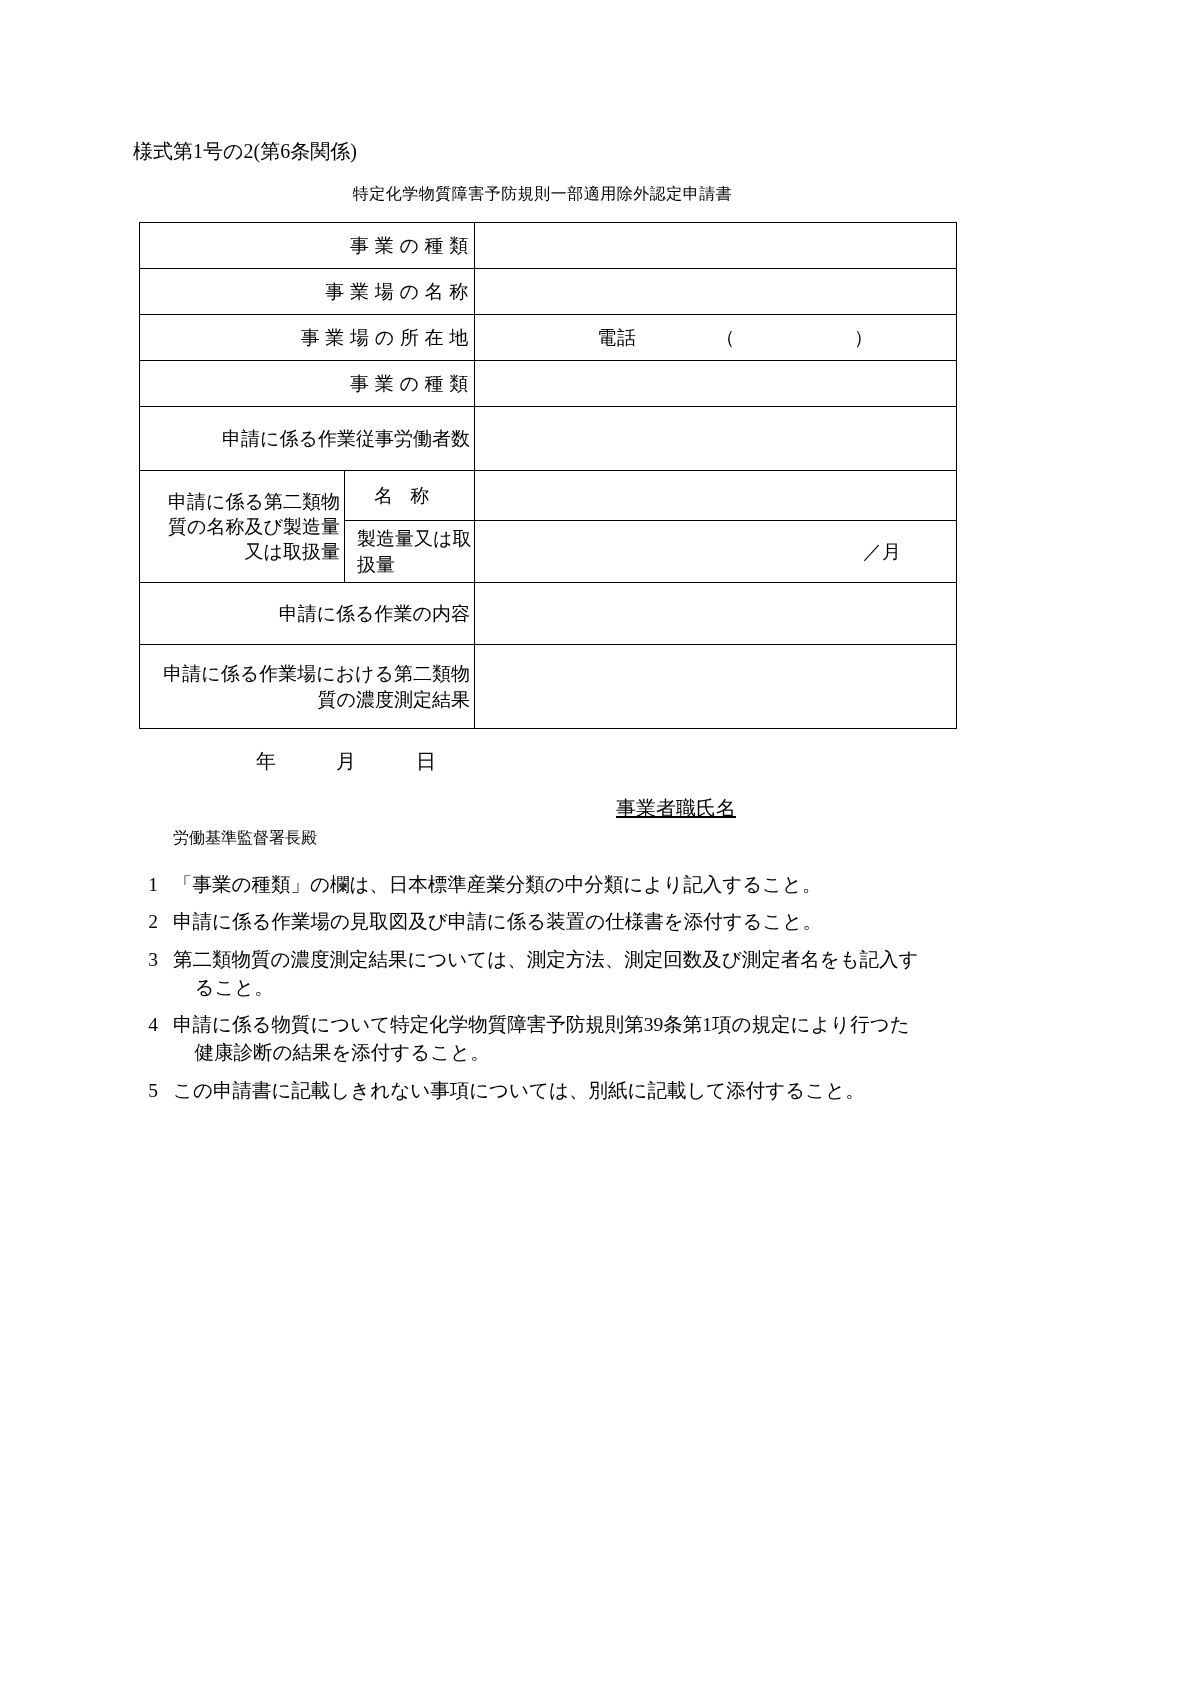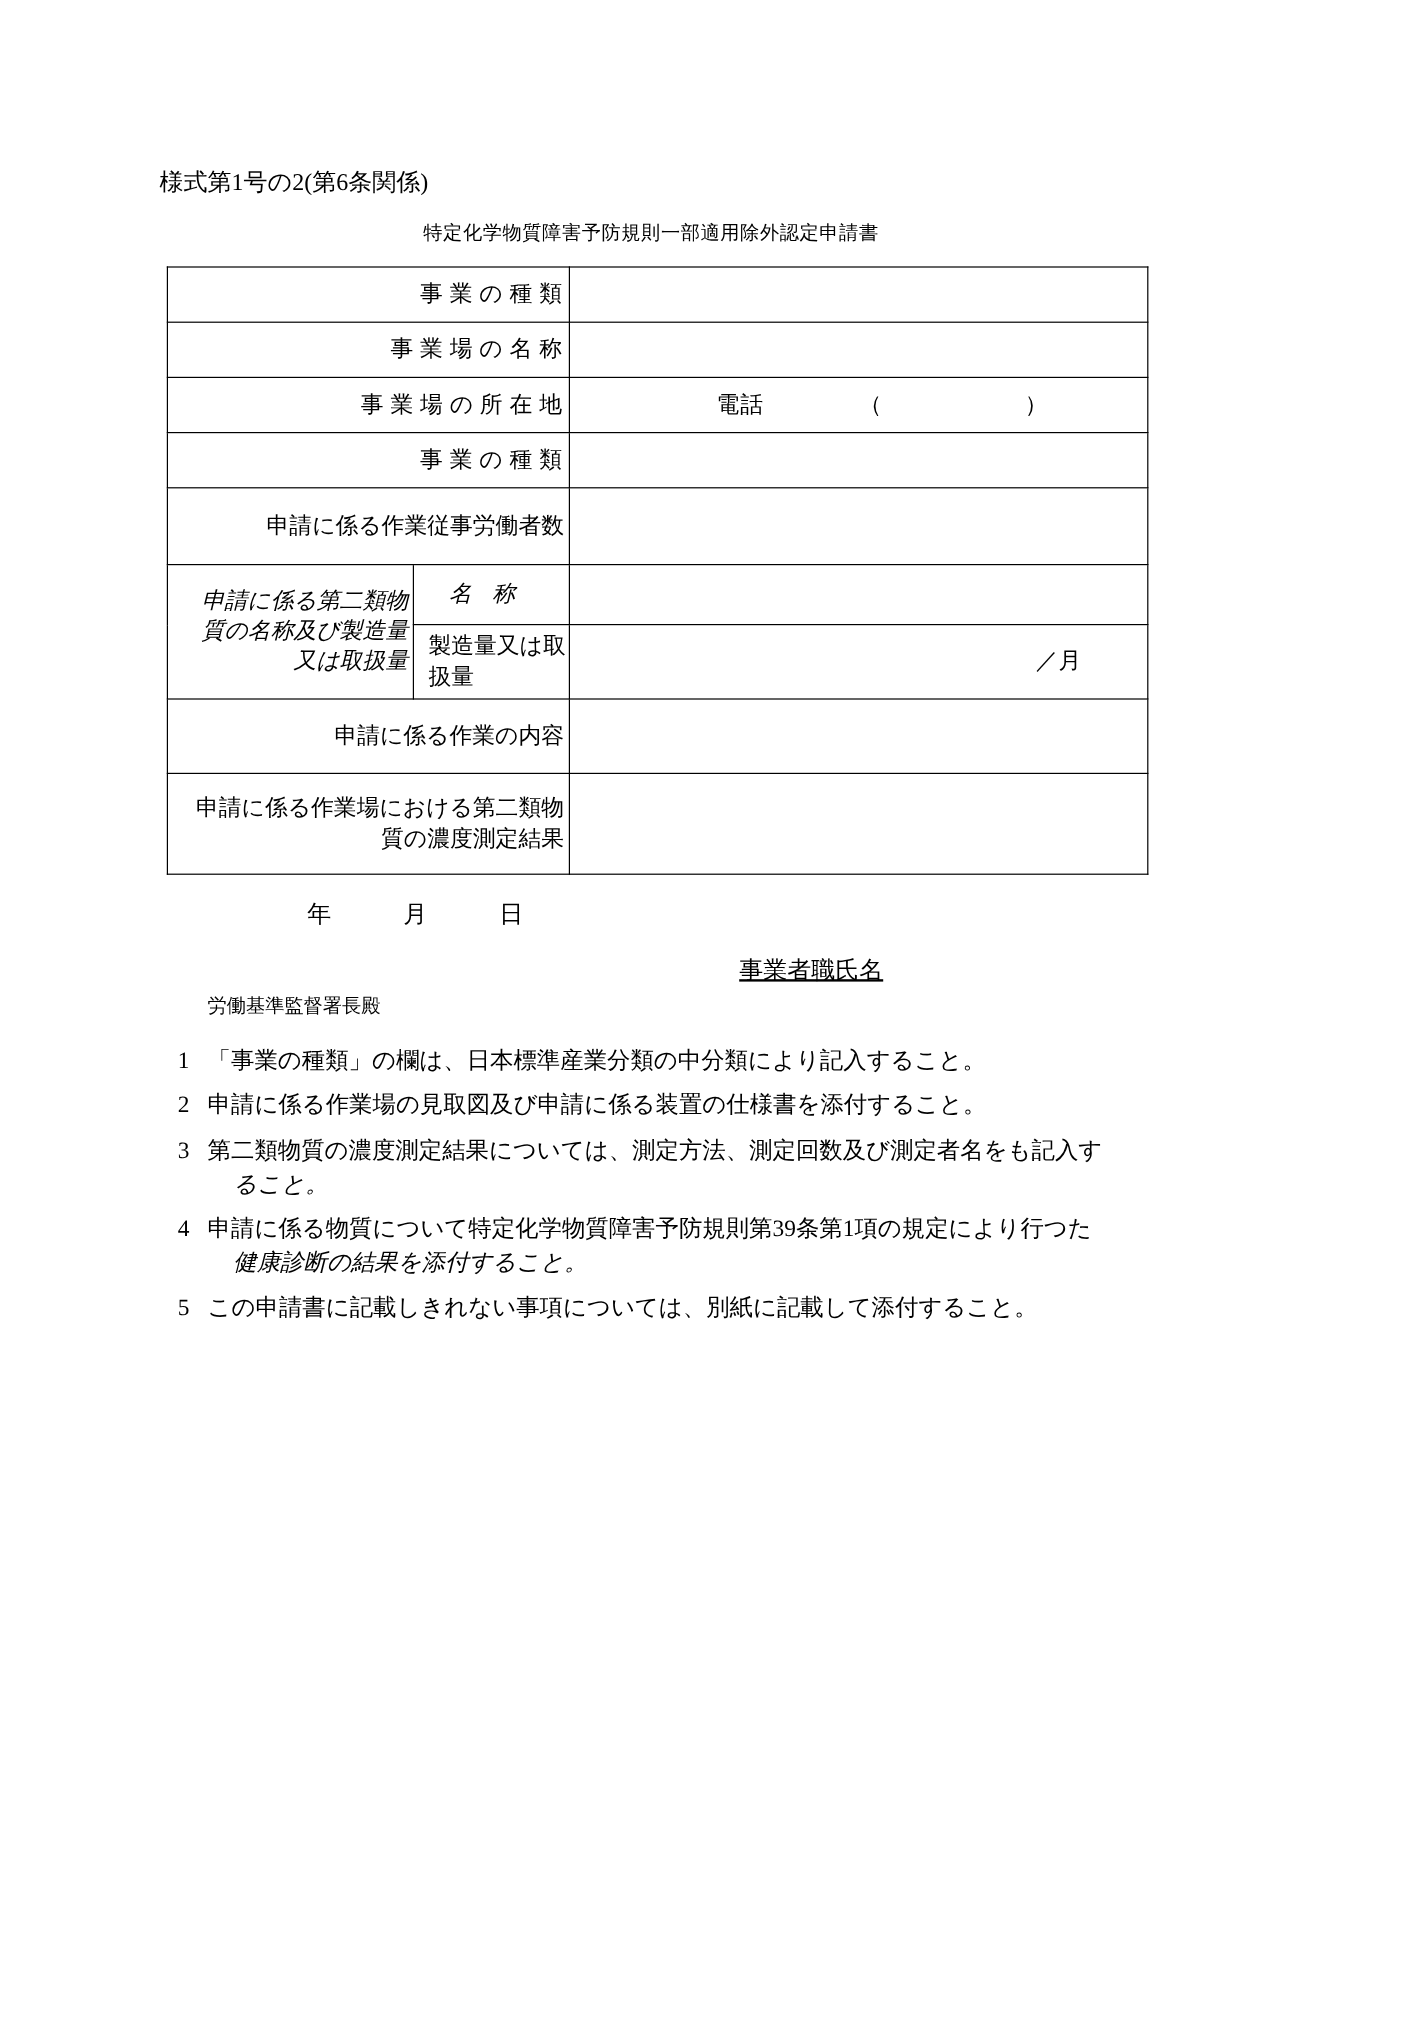--- a/index.html
+++ b/index.html
@@ -74,21 +74,21 @@
     padding-left: 10px !important;
     padding-right: 4px !important;
     line-height: 1.34;
   }
   .val { }
   .h-row-1 { height: 46px; }
   .h-row-2 { height: 46px; }
   .h-row-3 { height: 46px; }
   .h-row-4 { height: 46px; }
   .h-row-5 { height: 64px; }
-  .h-row-name { height: 50px; font-style: italic; }
+  .h-row-name { height: 50px; }
   .h-row-amount { height: 62px; }
   .h-row-work { height: 62px; margin-top: 44px; }
   .h-row-conc { height: 84px; }
 
   .sub-lbl {
     width: 130px;
     padding: 5px 0 5px 12px !important;
   }
   .sub-lbl-spaced {
     letter-spacing: 0.9em;
@@ -157,21 +157,20 @@
     flex: 0 0 40px;
     text-align: center;
     white-space: nowrap;
   }
   .note-text {
     flex: 1 1 auto;
   }
   .note-text .cont {
     display: block;
     text-indent: 1.1em;
-    font-style: italic;
   }
 </style>
 </head>
 <body>
 
 <div class="page">
 
   <div class="form-no">様式第1号の2(第6条関係)</div>
   <div class="doc-title">特定化学物質障害予防規則一部適用除外認定申請書</div>
 

